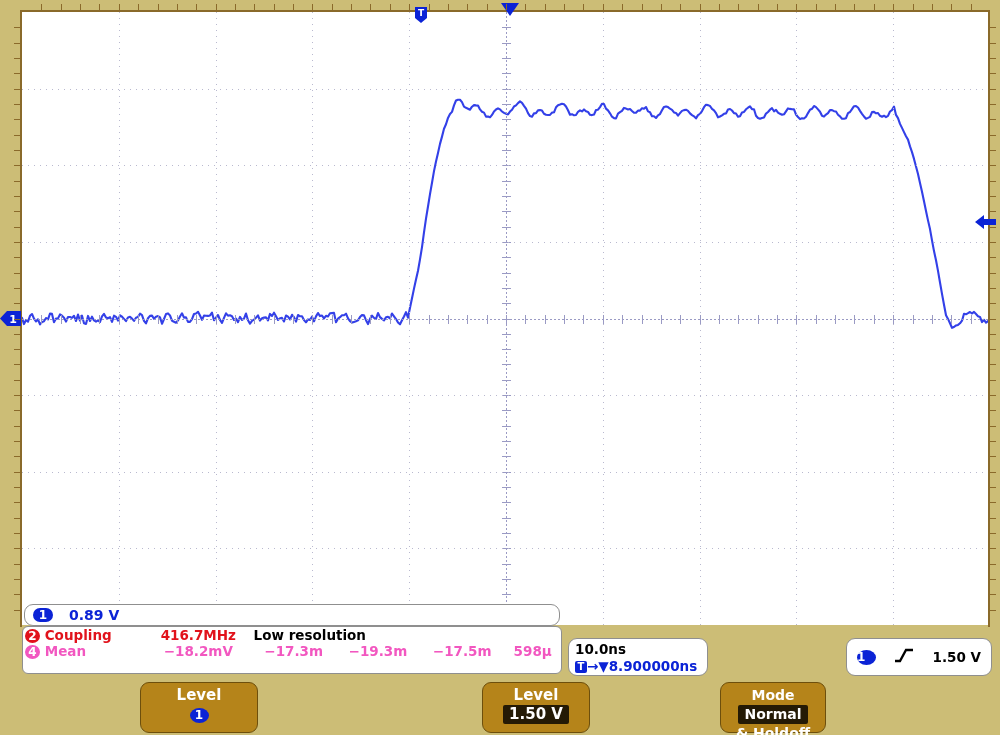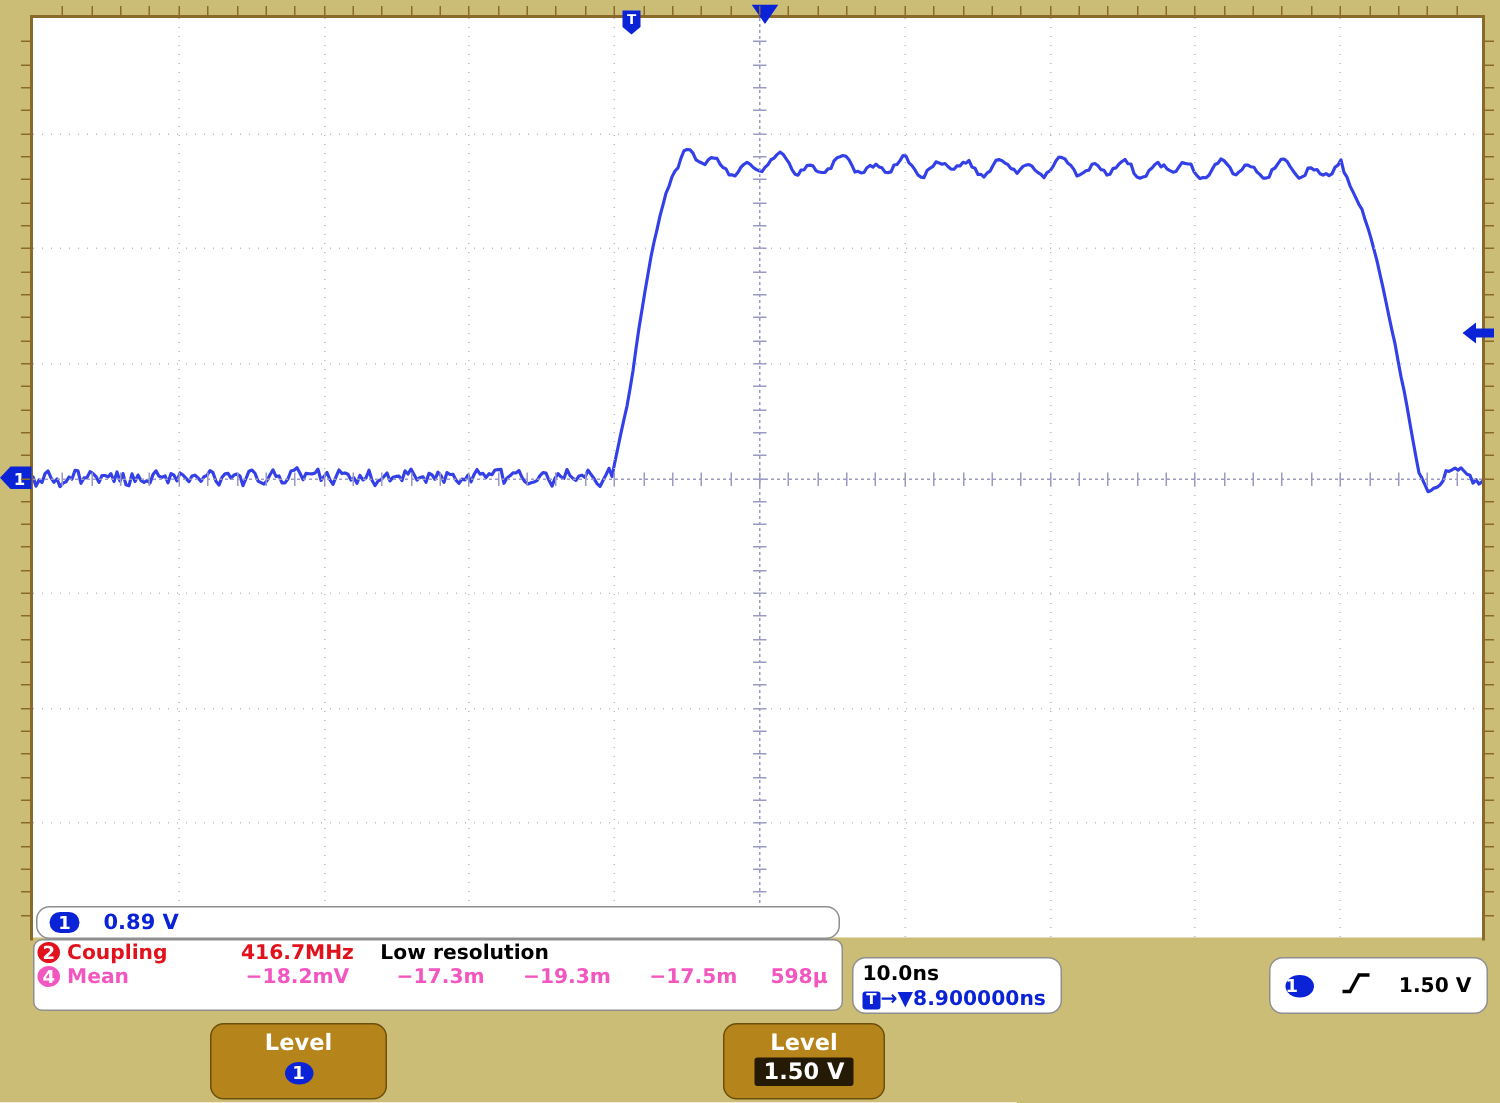--- a/index.html
+++ b/index.html
@@ -356,20 +356,25 @@
       <span class="chipblue">1</span>
     </div>
 
 
 
     <div class="mbtn" id="btn-level">
       <span class="cap">Level</span>
       <span class="sel">1.50 V</span>
     </div>
 
+    <div class="mbtn" id="btn-mode">
+      <span class="cap">Mode</span>
+      <span class="sel">Normal</span>
+      <span class="plain">&amp; Holdoff</span>
+    </div>
 
   </div>
 <div class="rule-tick-top" style="left: 41.36px;"></div>
     <div class="rule-tick-top" style="left: 60.72px;"></div>
     <div class="rule-tick-top" style="left: 80.08px;"></div>
     <div class="rule-tick-top" style="left: 99.44px;"></div>
     <div class="rule-tick-top" style="left: 118.8px;"></div>
     <div class="rule-tick-top" style="left: 138.16px;"></div>
     <div class="rule-tick-top" style="left: 157.52px;"></div>
     <div class="rule-tick-top" style="left: 176.88px;"></div>

